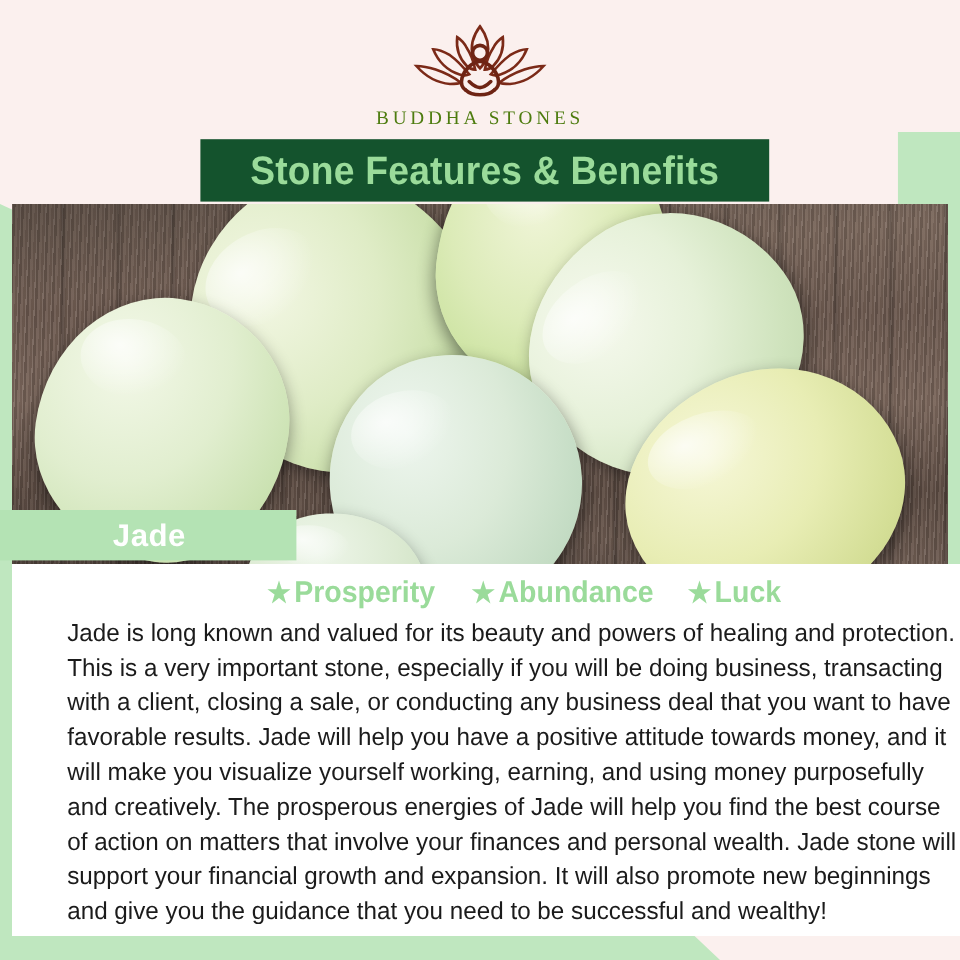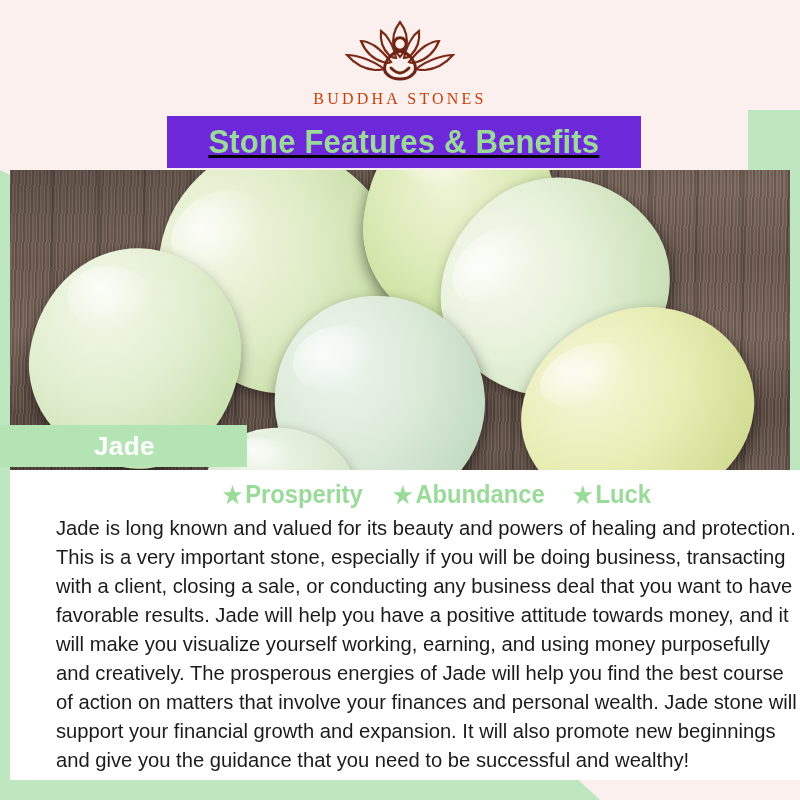--- a/index.html
+++ b/index.html
@@ -62,37 +62,36 @@
     display: block;
     margin: 0 auto;
     width: 118px;
     height: 66px;
   }
   #brand-name {
     margin-top: 6px;
     font-family: "Liberation Serif", serif;
     font-size: 16px;
     letter-spacing: 3.2px;
-    color: #c2410c;
+    color: #4d7c0f;
     font-weight: 400;
   }
 
   
   #title-band {
     position: absolute;
     left: 167px;
     top: 116px;
     width: 474px;
     height: 52px;
-    background: #6d28d9;
+    background: #14532d;
     z-index: 6;
     display: flex;
     align-items: center;
     justify-content: center;
-    text-decoration: underline;
   }
   #title-text {
     font-family: "Liberation Sans Narrow", "Liberation Sans", sans-serif;
     font-weight: bold;
     font-size: 33px;
     color: #9adb9a;
     letter-spacing: 0.2px;
     transform: scaleX(0.94);
     white-space: nowrap;
   }

